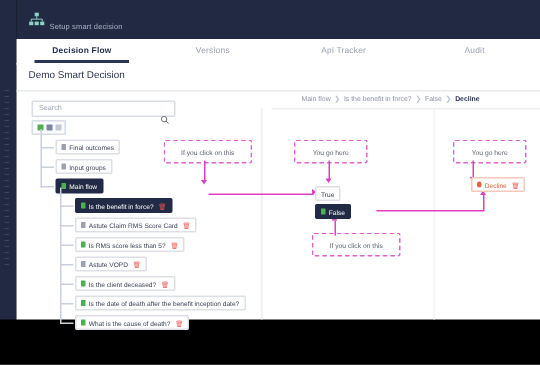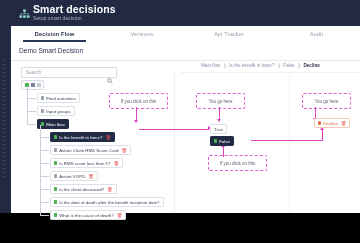--- a/index.html
+++ b/index.html
@@ -86,21 +86,20 @@
   <div class="header">
     <span class="logo-ico">
       <svg width="11" height="11" viewBox="0 0 12 12">
         <rect x="4.5" y="0.5" width="3" height="2.6" fill="#8fd3c7"></rect>
         <rect x="0.5" y="7" width="3" height="2.6" fill="#8fd3c7"></rect>
         <rect x="4.5" y="7" width="3" height="2.6" fill="#8fd3c7"></rect>
         <rect x="8.5" y="7" width="3" height="2.6" fill="#8fd3c7"></rect>
         <path d="M6 3.1 V5.2 M2 7 V5.2 H10 V7" stroke="#8fd3c7" stroke-width="0.7" fill="none"></path>
       </svg>
     </span>
-    <span class="brand">Smart decisions</span>
     <span class="subbrand">Setup smart decision</span>
   </div>
 
   <div class="tabs">
     <div class="tab active">Decision Flow</div>
     <div class="tab">Versions</div>
     <div class="tab">Api Tracker</div>
     <div class="tab">Audit</div>
   </div>
 

